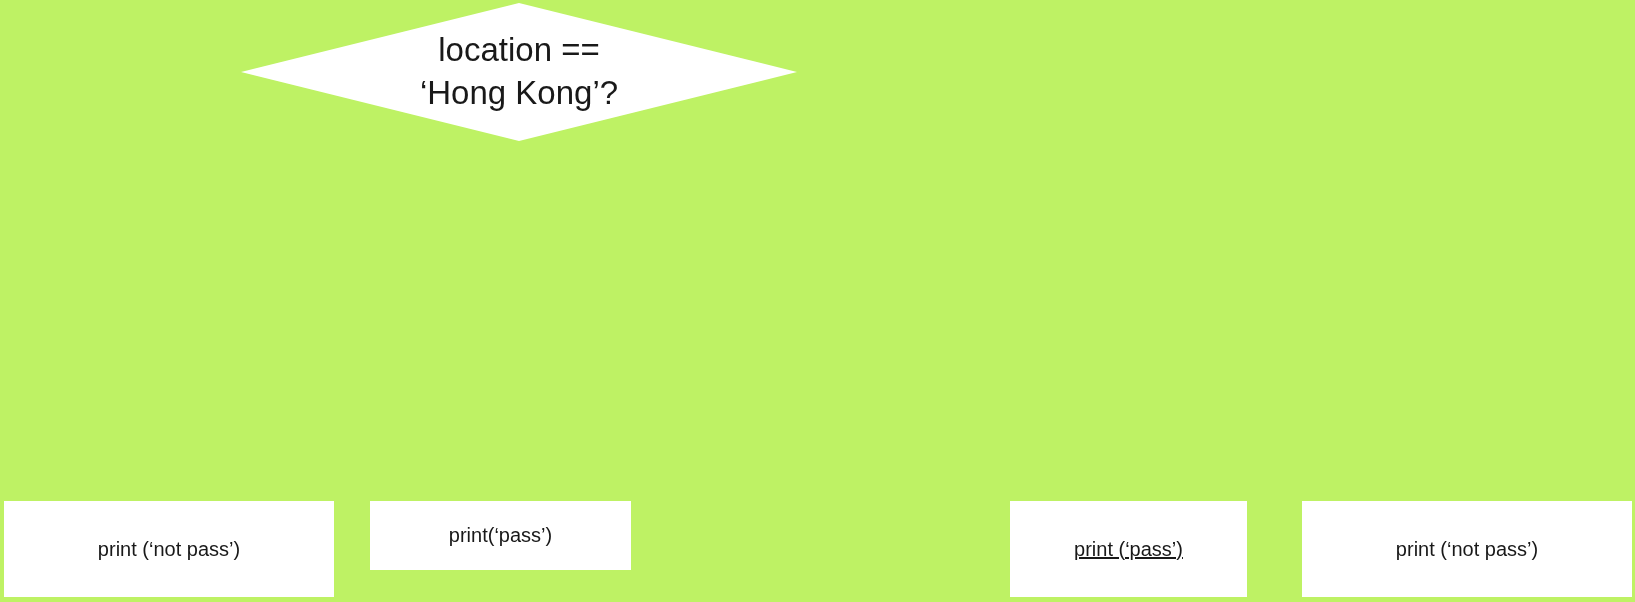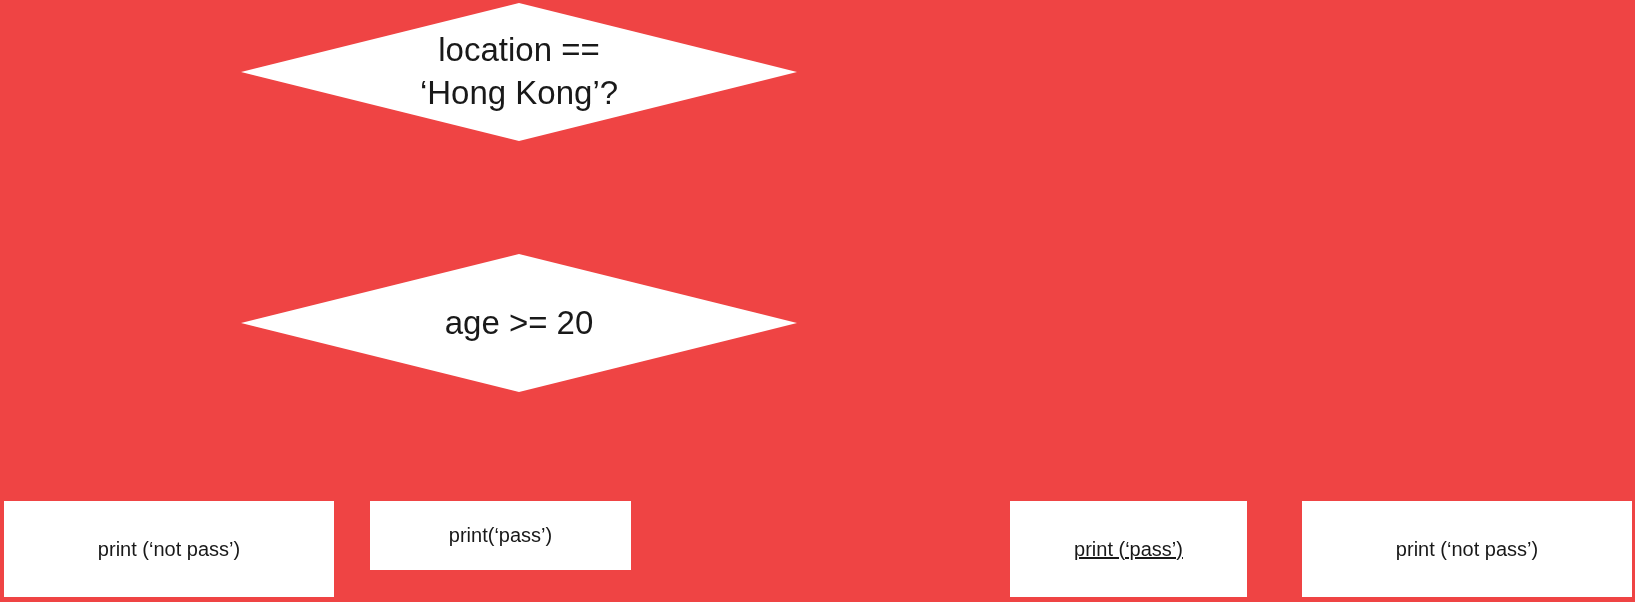--- a/index.html
+++ b/index.html
@@ -52,36 +52,30 @@
   #d3 { left: 847px; top: 188px; width: 566px; height: 132px; }
   
   #r1 { left: 4px;    top: 501px; width: 330px; height: 96px; }
   #r2 { left: 370px;  top: 501px; width: 261px; height: 69px; }
   #r3 { left: 1010px; top: 501px; width: 237px; height: 96px; }
   #r4 { left: 1302px; top: 501px; width: 330px; height: 96px; }
 </style>
 </head>
 <body>
 
-<div class="canvas" style="background: #ef4444;">
+<div class="canvas" style="background: #bef264;">
 
   <div id="d1" class="node diamond">
     <svg viewBox="0 0 556 138" preserveAspectRatio="none">
       <polygon points="278,0 556,69 278,138 0,69" fill="#ffffff"></polygon>
     </svg>
     <div class="node-label" style="color: rgb(25, 25, 25);">location ==
 ‘Hong Kong’?</div>
   </div>
 
-  <div id="d2" class="node diamond">
-    <svg viewBox="0 0 556 138" preserveAspectRatio="none">
-      <polygon points="278,0 556,69 278,138 0,69" fill="#ffffff"></polygon>
-    </svg>
-    <div class="node-label" style="color: rgb(25, 25, 25);">age &gt;= 20</div>
-  </div>
 
 
   <div id="r1" class="rect-node" style="background: rgb(255, 255, 255); color: rgb(25, 25, 25);">print (‘not pass’)</div>
 
   <div id="r2" class="rect-node" style="background: rgb(255, 255, 255); color: rgb(25, 25, 25);">print(‘pass’)</div>
 
   <div id="r3" class="rect-node" style="background: rgb(255, 255, 255); color: rgb(25, 25, 25); text-decoration: underline;">print (‘pass’)</div>
 
   <div id="r4" class="rect-node" style="background: rgb(255, 255, 255); color: rgb(25, 25, 25);">print (‘not pass’)</div>
 

